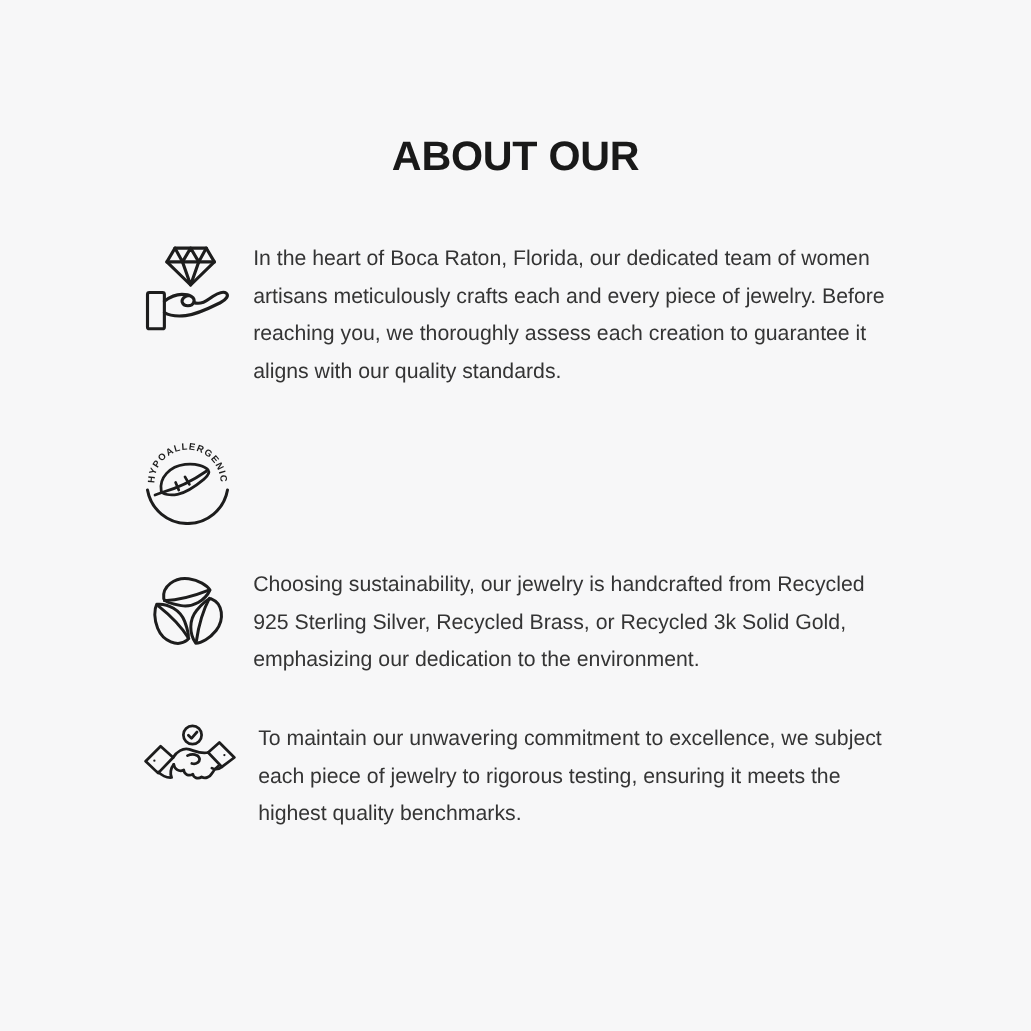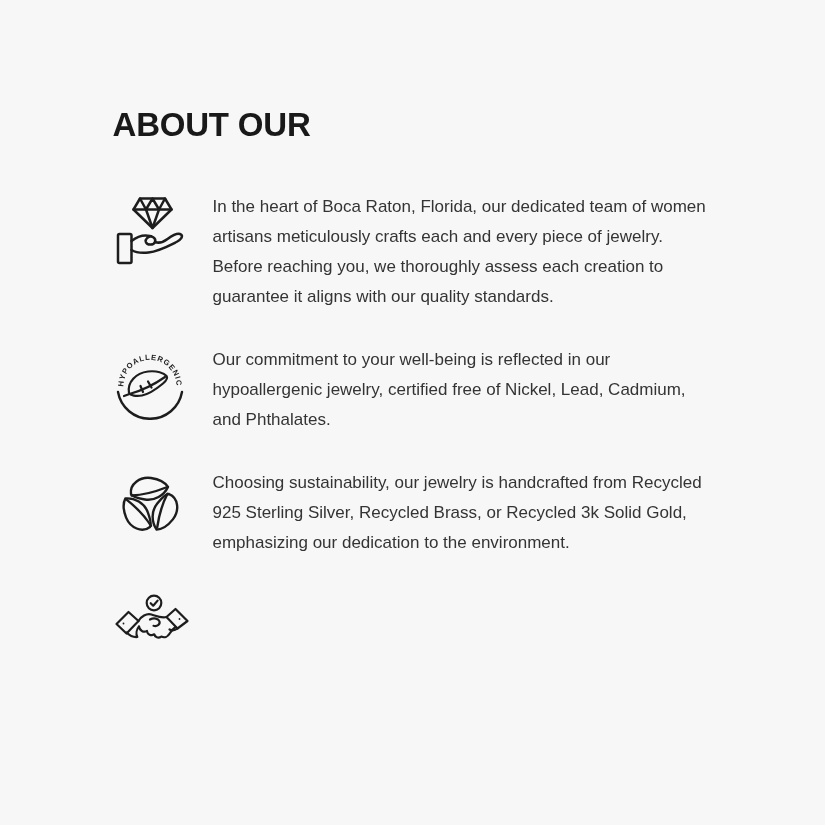--- a/index.html
+++ b/index.html
@@ -13,20 +13,21 @@
     width: 600px;
     margin: 0 auto;
     padding-top: 102px;
   }
   .heading {
     font-size: 33px;
     line-height: 46px;
     font-weight: 700;
     letter-spacing: -0.2px;
     color: #191919;
+    text-align: center;
     margin-bottom: 44px;
   }
   .features { }
   .feature {
     display: flex;
     align-items: flex-start;
     margin-bottom: 33px;
   }
   .icon-box {
     flex: 0 0 74px;
@@ -35,21 +36,20 @@
     justify-content: center;
     padding-top: 3px;
   }
   .icon-box svg { display: block; }
   .feature-text {
     font-size: 17px;
     line-height: 30px;
     color: #343434;
     max-width: 508px;
     font-weight: 400;
-    margin-left: 10px;
   }
   .badge-arc-text {
     font-family: "Liberation Sans", sans-serif;
     font-size: 7.6px;
     font-weight: 700;
     letter-spacing: 0.9px;
     fill: #1d1d1d;
   }
 </style>
 </head>
@@ -92,21 +92,20 @@
           </text>
 
           <g fill="none" stroke="#1d1d1d" stroke-width="2.2" stroke-linecap="round" stroke-linejoin="round">
             <path d="M15 45 C13 34 22 25 34 23.5 C43 22.5 50 25 52.5 28 C54 30 52.5 32.5 49 35.5 C43 40.5 35.5 46 28 47.5 C22 48.6 16.5 47.5 15 45 Z"></path>
             <path d="M51 29 C41 36 30 42 15.5 46 L10 48"></path>
             <path d="M34 33.5 L37.5 39.5"></path>
             <path d="M26.5 38 L29 44"></path>
           </g>
         </svg>
       </div>
-      <p class="feature-text">Our commitment to your well-being is reflected in our hypoallergenic jewelry, certified free of Nickel, Lead, Cadmium, and Phthalates.</p>
     </div>
 
     <div class="feature">
       <div class="icon-box">
         <svg width="68" height="66" viewBox="0 0 68 66">
           <defs>
             <g id="recycle-leaf" fill="none" stroke="#1d1d1d" stroke-width="2.4" stroke-linecap="round" stroke-linejoin="round">
               <path d="M15 23 C13.5 13 24 5.5 35 7 C43 8.2 49.5 12 52 16 C48 24.5 38.5 30 29 28.5 C21.5 27.2 16 25.5 15 23 Z"></path>
               <path d="M50 16.5 C40 20.5 28 24 15.5 24.5"></path>
             </g>
@@ -132,16 +131,17 @@
           <path d="M74.5 27 L62.5 15 L53.5 23 L64.5 34.5 Z"></path>
           <circle cx="66.5" cy="25" r="0.9" fill="#1d1d1d" stroke="none"></circle>
 
           <path d="M25.5 27 C28 22.5 33.5 19 38.5 20.5 C43 21.8 48 24.5 53.5 23"></path>
           <path d="M37 25.5 C41 23.5 45.5 24.5 46.5 27.5 C47.3 30.5 44 32.8 40.5 31.8"></path>
           <path d="M64.5 34.5 C62 36.5 59 36.8 56.5 35.5"></path>
           <path d="M26 32.5 C26.5 36.5 30.5 38.8 34 37 C34.3 40.5 38 42.3 41.3 40.3 C41.8 43.3 45.3 44.6 48.3 42.6 C51.3 44.1 54.8 42.8 56.5 39.8 C58.3 36.8 60.5 34.5 62.5 33"></path>
           <path d="M13.5 38.5 C16.5 41.5 20.5 43.3 24.3 43 C22.8 40 23.5 35.5 26 32.5"></path>
         </svg>
       </div>
+      <p class="feature-text">To maintain our unwavering commitment to excellence, we subject each piece of jewelry to rigorous testing, ensuring it meets the highest quality benchmarks.</p>
     </div>
 
   </div>
 </div>
 
 </body></html>

